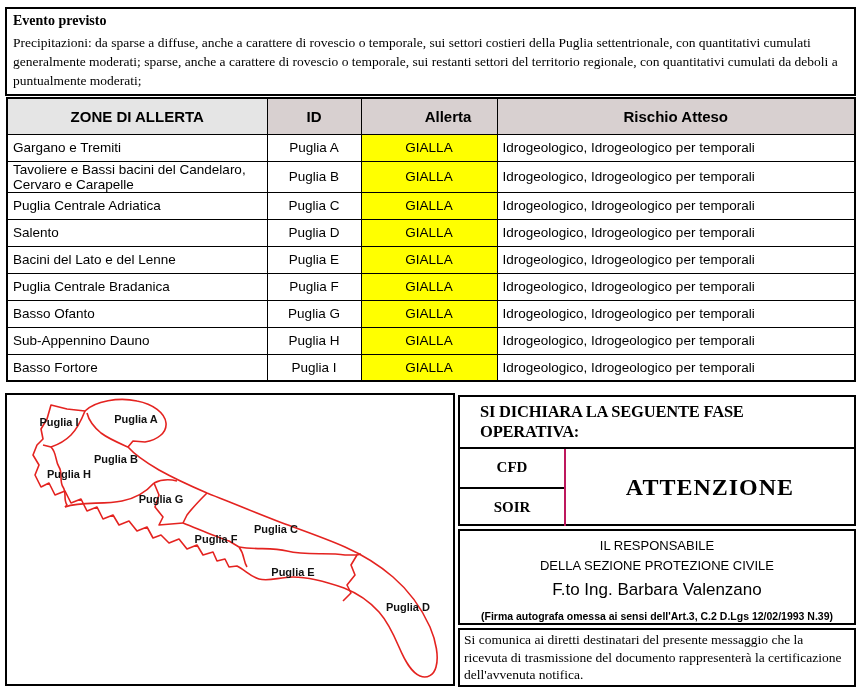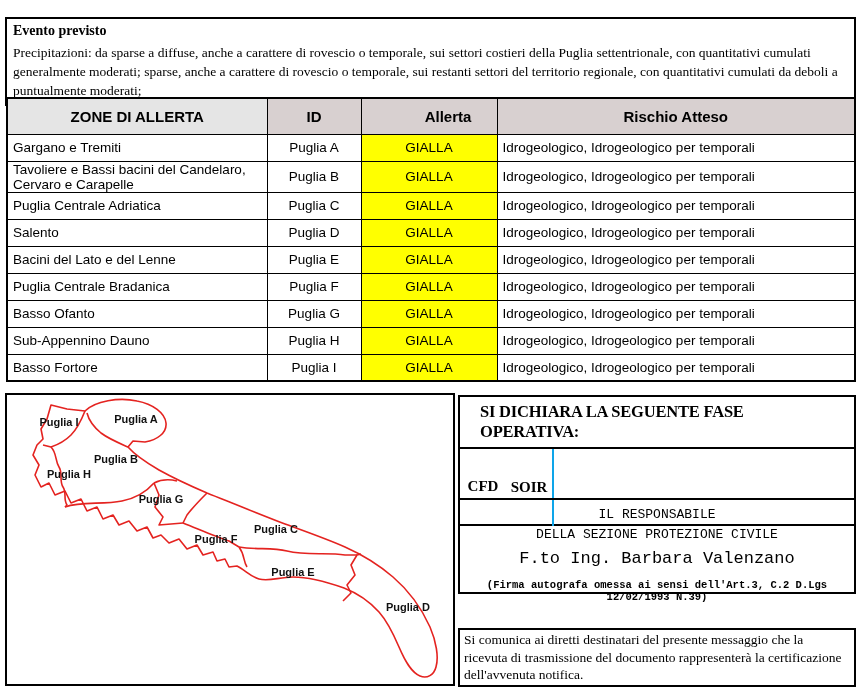--- a/index.html
+++ b/index.html
@@ -4,21 +4,21 @@
 <style>
   * { margin: 0; padding: 0; box-sizing: border-box; }
   html, body { background: #ffffff; }
   body {
     width: 861px; height: 689px; position: relative; overflow: hidden;
     font-family: "Liberation Serif", serif; color: #000;
   }
 
   
   .evento-box {
-    position: absolute; left: 5px; top: 17px; width: 851px; height: 89px;
+    position: absolute; left: 5px; top: 7px; width: 851px; height: 89px;
     border: 2px solid #000; padding: 3px 6px 0 6px;
   }
   .evento-title { font-weight: bold; font-size: 14px; line-height: 1.35; }
   .evento-body  { font-size: 13.5px; line-height: 1.42; margin-top: 2px; }
 
   
   table.alert-table {
     position: absolute; left: 6px; top: 97px; width: 848px;
     border-collapse: collapse; table-layout: fixed;
     font-family: "Liberation Sans", sans-serif;
@@ -54,35 +54,35 @@
   .fase-box {
     position: absolute; left: 458px; top: 395px; width: 398px; height: 131px;
     border: 2px solid #000;
   }
   .fase-title {
     height: 52px; border-bottom: 2px solid #000;
     display: flex; align-items: center; padding: 0 20px;
     font-weight: bold; font-size: 16.5px; letter-spacing: -0.2px;
   }
   .fase-lower { display: flex; height: 77px; }
-  .fase-left { width: 94px; border-right: 2px solid #0ea5e9; display: flex; }
+  .fase-left { width: 106px; border-right: 2px solid #be185d; display: flex; flex-direction: column; }
   .fase-cell {
     flex: 1; display: flex; align-items: center; justify-content: center;
     font-weight: bold; font-size: 15px;
   }
   .fase-cell.cfd { border-bottom: 2px solid #000; }
   .fase-value {
     flex: 1; display: flex; align-items: center; justify-content: center;
     font-weight: bold; font-size: 24px; letter-spacing: 1px;
   }
 
   .resp-box {
-    position: absolute; left: 458px; top: 498px; width: 398px; height: 96px;
+    position: absolute; left: 458px; top: 529px; width: 398px; height: 96px;
     border: 2px solid #000; text-align: center;
-    font-family: Liberation Mono, monospace; padding-top: 5px;
+    font-family: Liberation Sans, sans-serif; padding-top: 5px;
   }
   .resp-line { font-size: 13px; line-height: 1.5; }
   .resp-signer { font-size: 17px; line-height: 1.5; margin-top: 2px; }
   .resp-note { font-size: 10.5px; font-weight: bold; margin-top: 7px; }
 
   .footer-box {
     position: absolute; left: 458px; top: 628px; width: 398px; height: 59px;
     border: 2px solid #000; padding: 1px 4px;
     font-size: 13.5px; line-height: 1.3;
   }
@@ -198,20 +198,21 @@
   </svg>
 </div>
 
 <div class="fase-box">
   <div class="fase-title">SI DICHIARA LA SEGUENTE FASE OPERATIVA:</div>
   <div class="fase-lower">
     <div class="fase-left">
       <div class="fase-cell cfd">CFD</div>
       <div class="fase-cell soir">SOIR</div>
     </div>
+    <div class="fase-value">ATTENZIONE</div>
   </div>
 </div>
 
 <div class="resp-box">
   <div class="resp-line">IL RESPONSABILE</div>
   <div class="resp-line">DELLA SEZIONE PROTEZIONE CIVILE</div>
   <div class="resp-signer">F.to Ing. Barbara Valenzano</div>
   <div class="resp-note">(Firma autografa omessa ai sensi dell'Art.3, C.2 D.Lgs 12/02/1993 N.39)</div>
 </div>
 

